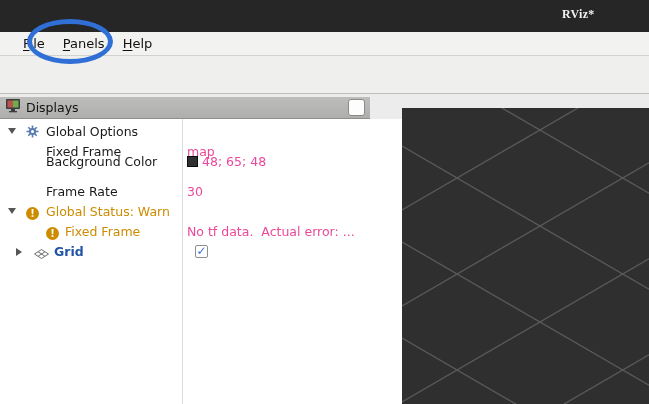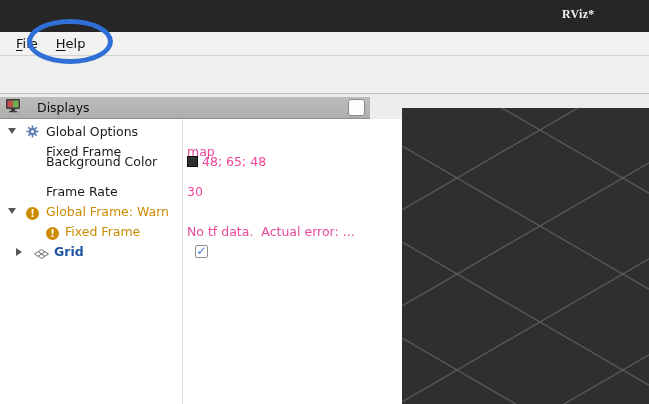--- a/index.html
+++ b/index.html
@@ -6,21 +6,21 @@
   html,body { width:649px; height:404px; overflow:hidden; }
   body { font-family:"DejaVu Sans", sans-serif; }
   .screen { position:relative; width:649px; height:404px; background:#ececec; overflow:hidden; }
 
   
   .titlebar { position:absolute; left:0; top:0; width:649px; height:32px; background:var(--titlebar-bg); }
   .titlebar .title { position:absolute; left:562px; top:7px; color:#f2f2f2; font-weight:bold; font-size:12px; letter-spacing:.3px;font-family:Liberation Serif, serif; }
 
   
   .menubar { position:absolute; left:0; top:32px; width:649px; height:24px; background:var(--menubar-bg);
-             border-bottom:1px solid #d2d2d0; display:flex; align-items:center; padding-left:16px; }
+             border-bottom:1px solid #d2d2d0; display:flex; align-items:center; padding-left:23px; }
   .menu-item { font-size:13px; color:#111; padding:2px 9px 3px 9px; cursor:default; }
   .menu-item:first-child { padding-left:0; }
   .menu-item .mn { text-decoration:underline; text-underline-offset:2px; }
 
   
   .toolbar { position:absolute; left:0; top:56px; width:649px; height:38px; background:var(--toolbar-bg);
              border-bottom:1px solid #bfbfbd; }
   .tb-handle { position:absolute; left:2px; top:61px; width:6px; height:28px;
                background-image:radial-gradient(#9a9a9a 32%, transparent 34%); background-size:3px 4px; }
   .tool { position:absolute; top:59px; height:32px; display:flex; align-items:center; gap:3px;
@@ -29,21 +29,21 @@
                  padding:0 10px 0 6px; box-shadow:inset 0 1px 0 #fff; }
   .tool svg { flex:0 0 auto; }
 
   
   .main { position:absolute; left:0; top:95px; width:649px; height:309px; background:#ececec; }
 
   
   .displays { position:absolute; left:0; top:2px; width:370px; height:307px; background:#fff; border-right:1px solid #c9c9c7; }
   .panel-header { position:absolute; left:0; top:0; width:370px; height:22px; background:linear-gradient(#bdbdbc,var(--panelheader-bg));
                   border-bottom:1px solid #8f8f8d; display:flex; align-items:center; padding-left:5px; }
-  .panel-header .ph-title { font-size:12.5px; color:#111; margin-left:16px; }
+  .panel-header .ph-title { font-size:12.5px; color:#111; margin-left:5px; }
   .float-btn { position:absolute; right:5px; top:2px; width:17px; height:17px; background:#fdfdfd;
                border:1px solid #8a8a88; border-radius:3px; }
   .panel-body { position:absolute; left:0; top:22px; width:443px; height:285px; background:#fff; overflow:hidden; }
   .col-sep { position:absolute; left:182px; top:0; width:1px; height:285px; background:#dcdcda; }
 
   .trow { position:absolute; left:0; width:369px; height:20px; font-size:12.5px; color:#1a1a1a; }
   .trow .expander { position:absolute; left:8px; top:6px; width:0; height:0; }
   .expander.open  { border-left:4px solid transparent; border-right:4px solid transparent; border-top:6px solid #555; }
   .expander.closed{ border-top:4px solid transparent; border-bottom:4px solid transparent; border-left:6px solid #555; }
   .trow .ticon { position:absolute; top:3px; }
@@ -70,20 +70,21 @@
 <body>
 
 <div class="screen">
 
   <div class="titlebar">
     <span class="title">RViz*</span>
   </div>
 
   <div class="menubar">
     <div class="menu-item"><span class="mn">F</span><span>ile</span></div>
+    <div class="menu-item"><span class="mn">P</span><span>anels</span></div>
     <div class="menu-item"><span class="mn">H</span><span>elp</span></div>
   </div>
 
   <div class="toolbar">
     <div class="tb-handle"></div>
 
     <div class="tool active" style="left:12px;">
       <span>
         <svg width="15" height="16" viewBox="0 0 15 16">
             <path d="M5.2 1.6 C5.2 .7 6.6 .7 6.6 1.6 L6.6 6 L7.4 6 L7.4 4.1 C7.4 3.3 8.7 3.3 8.7 4.1 L8.7 6.1 L9.5 6.1 L9.5 4.8 C9.5 4.1 10.7 4.1 10.7 4.8 L10.7 6.6 L11.4 6.6 L11.4 5.6 C11.4 4.9 12.5 4.9 12.5 5.6 L12.5 9.5 C12.5 12 11.3 13.6 9.2 13.6 L7.4 13.6 C5.9 13.6 5 12.6 4.2 11 L2.8 8.2 C2.3 7.2 3.5 6.6 4.2 7.4 L5.2 8.8 Z" fill="#fdfdfd" stroke="#2b2b2b" stroke-width="1"></path>
@@ -209,21 +210,21 @@
         </div>
 
         <div class="trow" style="top:63px;text-align:center;">
           <span class="tlabel" style="left:46px;">Frame Rate</span>
           <span class="tvalue">30</span>
         </div>
 
         <div class="trow" style="top:83px;">
           <span class="expander open"></span>
           <span class="ticon" style="left:26px;"><span class="warn-badge">!</span></span>
-          <span class="tlabel warn-text" style="left:46px;">Global Frame: Warn</span>
+          <span class="tlabel warn-text" style="left:46px;">Global Status: Warn</span>
         </div>
 
         <div class="trow" style="top:103px;">
           <span class="ticon" style="left:46px;"><span class="warn-badge">!</span></span>
           <span class="tlabel warn-text" style="left:65px;">Fixed Frame</span>
           <span class="tvalue">No tf data.  Actual error: ...</span>
         </div>
 
         <div class="trow" style="top:123px;margin-left:8px;">
           <span class="expander closed"></span>

